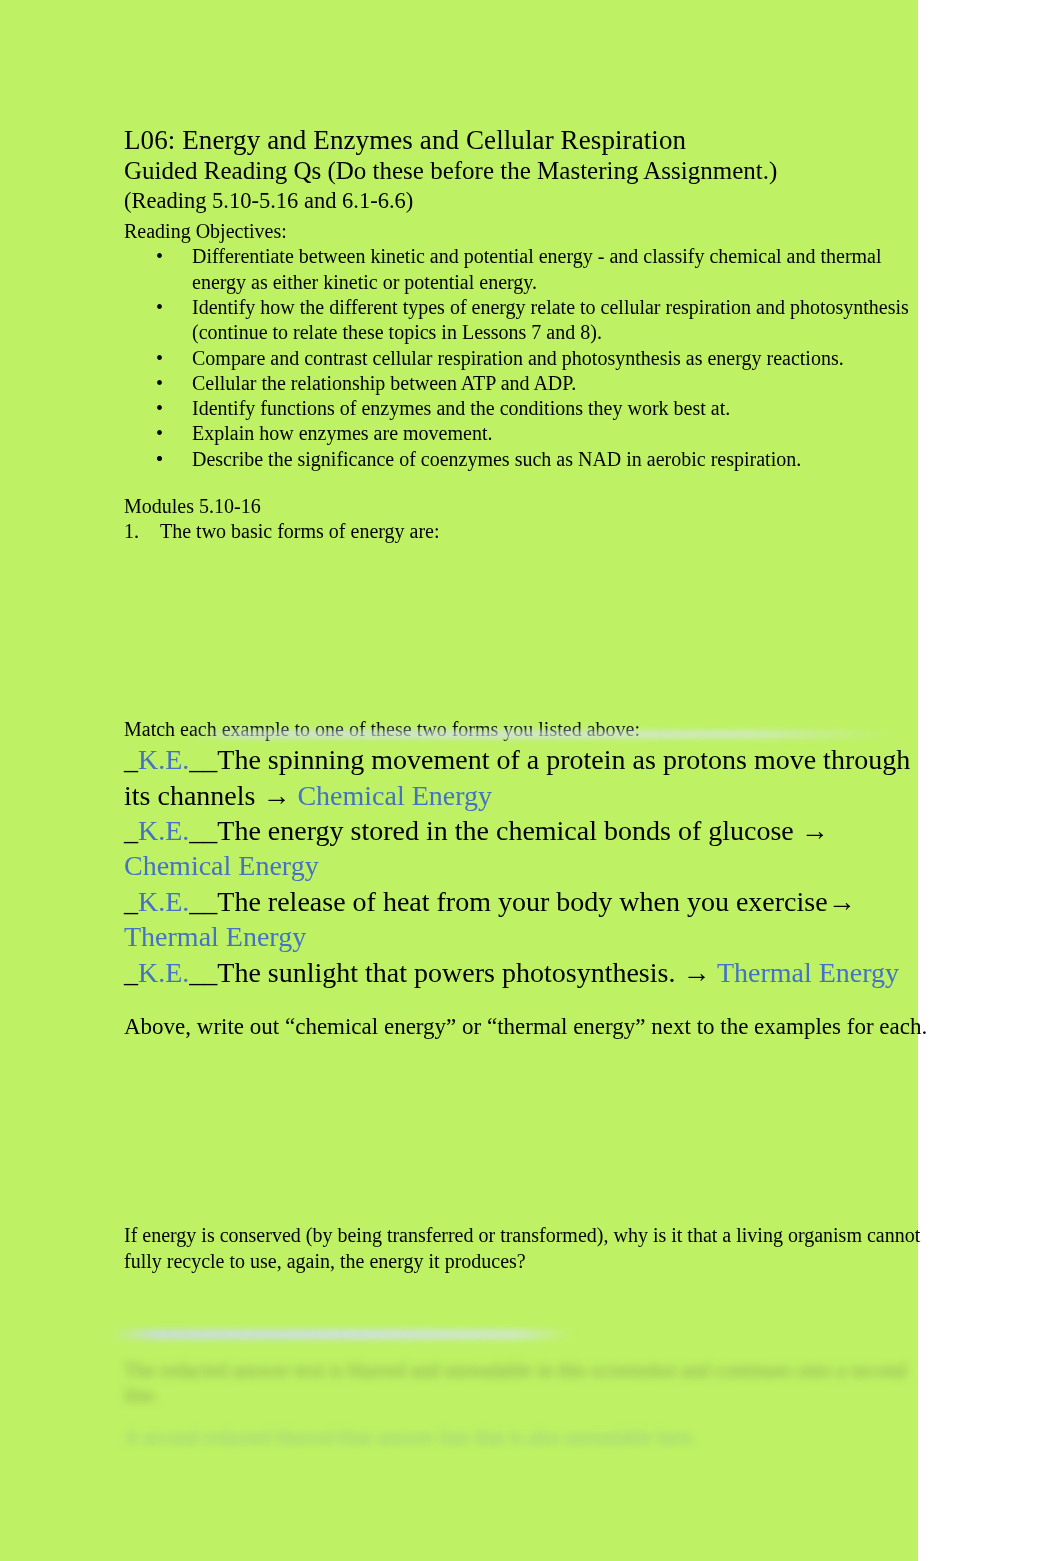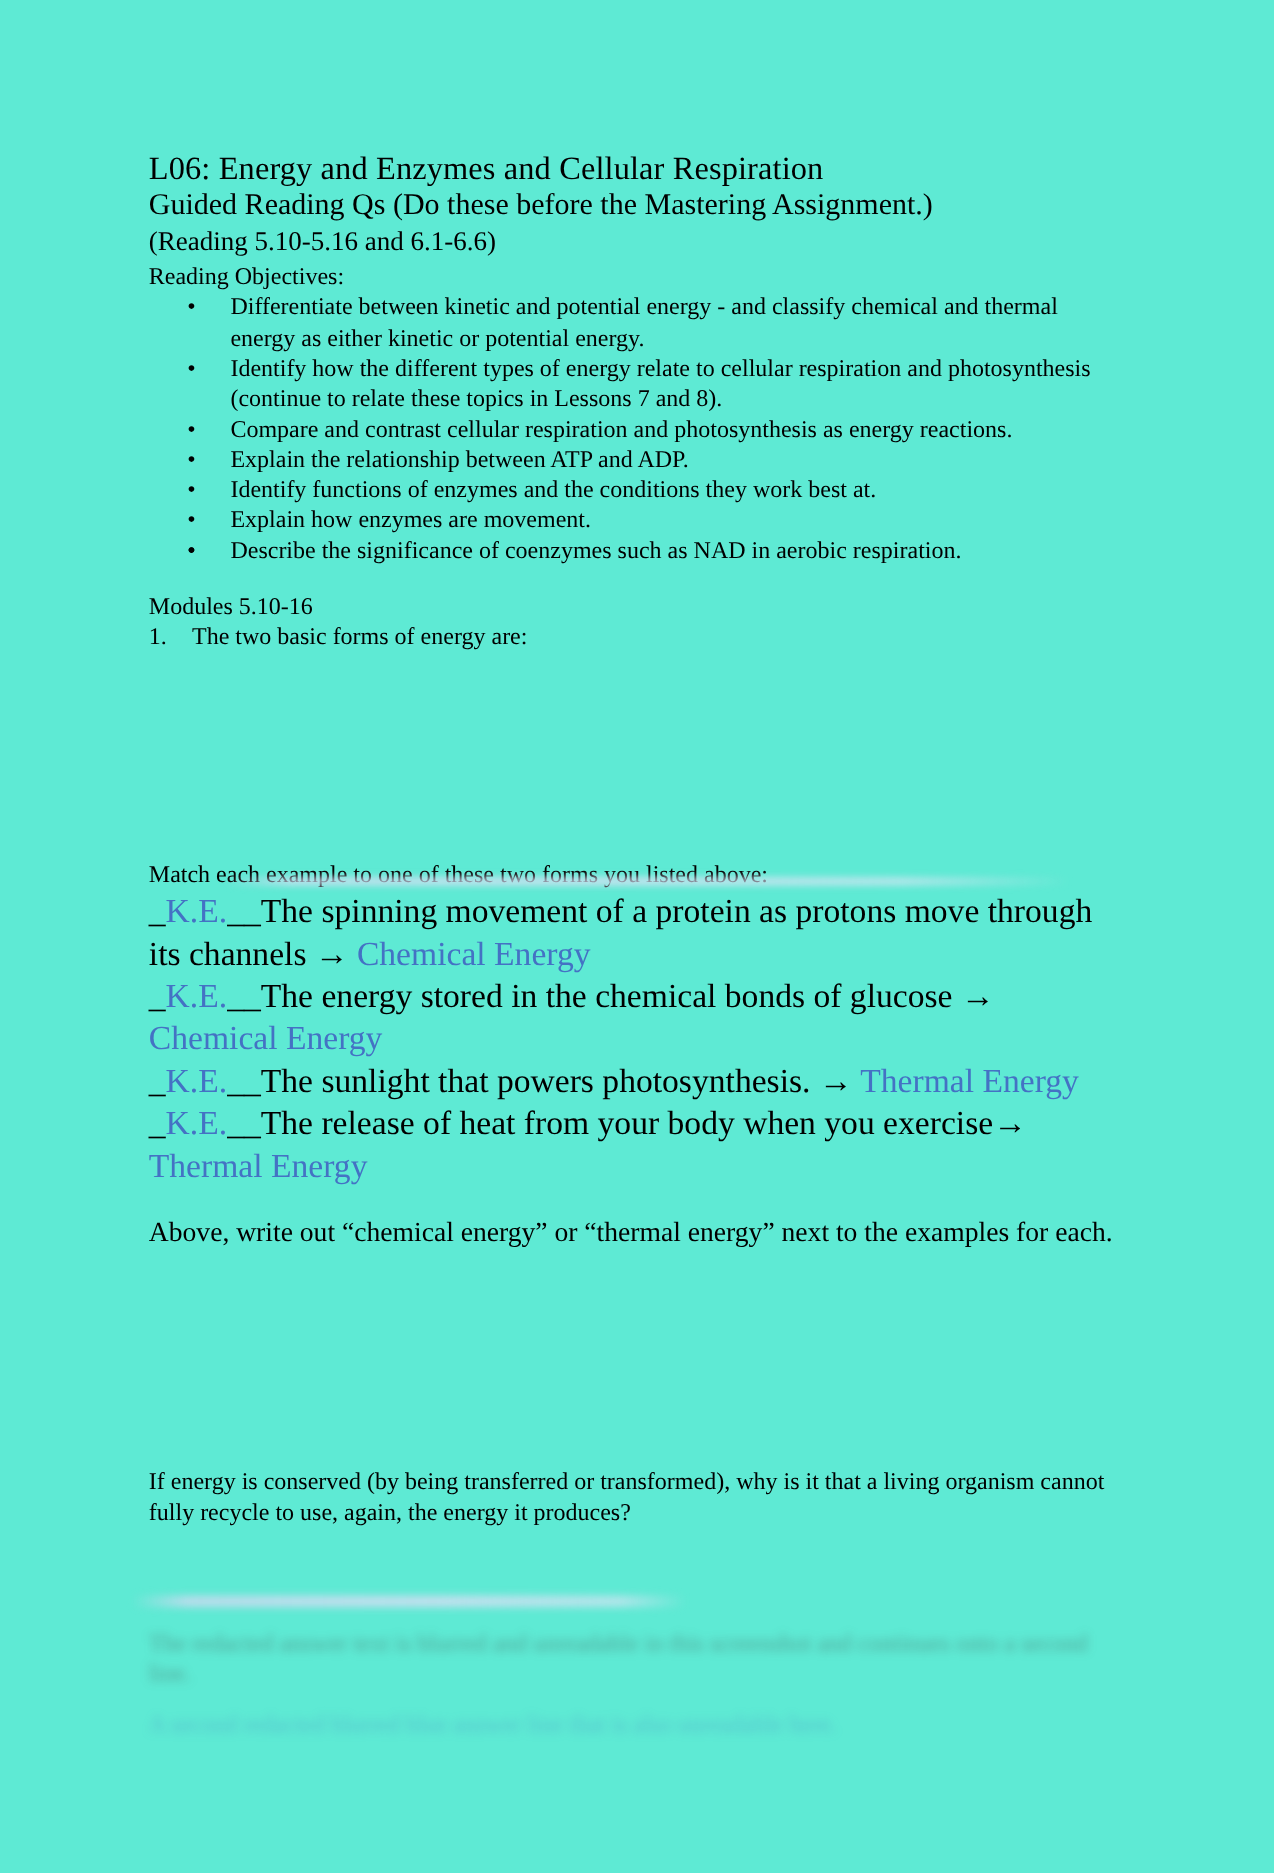--- a/index.html
+++ b/index.html
@@ -12,23 +12,23 @@
     height: 1561px;
     position: relative;
     font-family: "Liberation Serif", "DejaVu Serif", serif;
     color: #000000;
     overflow: hidden;
   }
 
   .page {
     position: absolute;
     left: 0; top: 0;
-    width: 1062px;
+    width: 918px;
     height: 1561px;
-    background: #5eead4;
+    background: #bef264;
   }
 
   .content {
     position: absolute;
     left: 124px;
     top: 124px;
     width: 814px;
   }
 
   .doc-title {
@@ -202,21 +202,21 @@
       <li>
         <span class="bullet-mark">•</span>
         <span>Identify how the different types of energy relate to cellular respiration and photosynthesis (continue to relate these topics in Lessons 7 and 8).</span>
       </li>
       <li>
         <span class="bullet-mark">•</span>
         <span>Compare and contrast cellular respiration and photosynthesis as energy reactions.</span>
       </li>
       <li>
         <span class="bullet-mark">•</span>
-        <span>Explain the relationship between ATP and ADP.</span>
+        <span>Cellular the relationship between ATP and ADP.</span>
       </li>
       <li>
         <span class="bullet-mark">•</span>
         <span>Identify functions of enzymes and the conditions they work best at.</span>
       </li>
       <li>
         <span class="bullet-mark">•</span>
         <span>Explain how enzymes are movement.</span>
       </li>
       <li>
@@ -240,23 +240,23 @@
     </ol>
 
     <div class="answer-gap-1"></div>
 
     <div class="match-intro">Match each example to one of these two forms you listed above:</div>
 
     <div class="match-line"><span class="blank-mark">_</span><span class="ke">K.E.</span><span class="blank-mark">__</span><span>The spinning movement of a protein as protons move through its channels </span><span>→</span> <span class="answer-blue">Chemical Energy</span></div>
 
     <div class="match-line"><span class="blank-mark">_</span><span class="ke">K.E.</span><span class="blank-mark">__</span><span>The energy stored in the chemical bonds of glucose </span><span>→</span> <span class="answer-blue">Chemical Energy</span></div>
 
+    <div class="match-line"><span class="blank-mark">_</span><span class="ke">K.E.</span><span class="blank-mark">__</span><span>The release of heat from your body when you exercise</span><span>→</span> <span class="answer-blue">Thermal Energy</span></div>
+
     <div class="match-line"><span class="blank-mark">_</span><span class="ke">K.E.</span><span class="blank-mark">__</span><span>The sunlight that powers photosynthesis. </span><span>→</span> <span class="answer-blue">Thermal Energy</span></div>
-
-    <div class="match-line"><span class="blank-mark">_</span><span class="ke">K.E.</span><span class="blank-mark">__</span><span>The release of heat from your body when you exercise</span><span>→</span> <span class="answer-blue">Thermal Energy</span></div>
 
     <div style="height:22px"></div>
 
     <div class="note-line">Above, write out “chemical energy” or “thermal energy” next to the examples for each.</div>
 
     <div class="answer-gap-2"></div>
 
     <div class="question-para">If energy is conserved (by being transferred or transformed), why is it that a living organism cannot fully recycle to use, again, the energy it produces?</div>
 
     <div class="answer-gap-3"></div>

